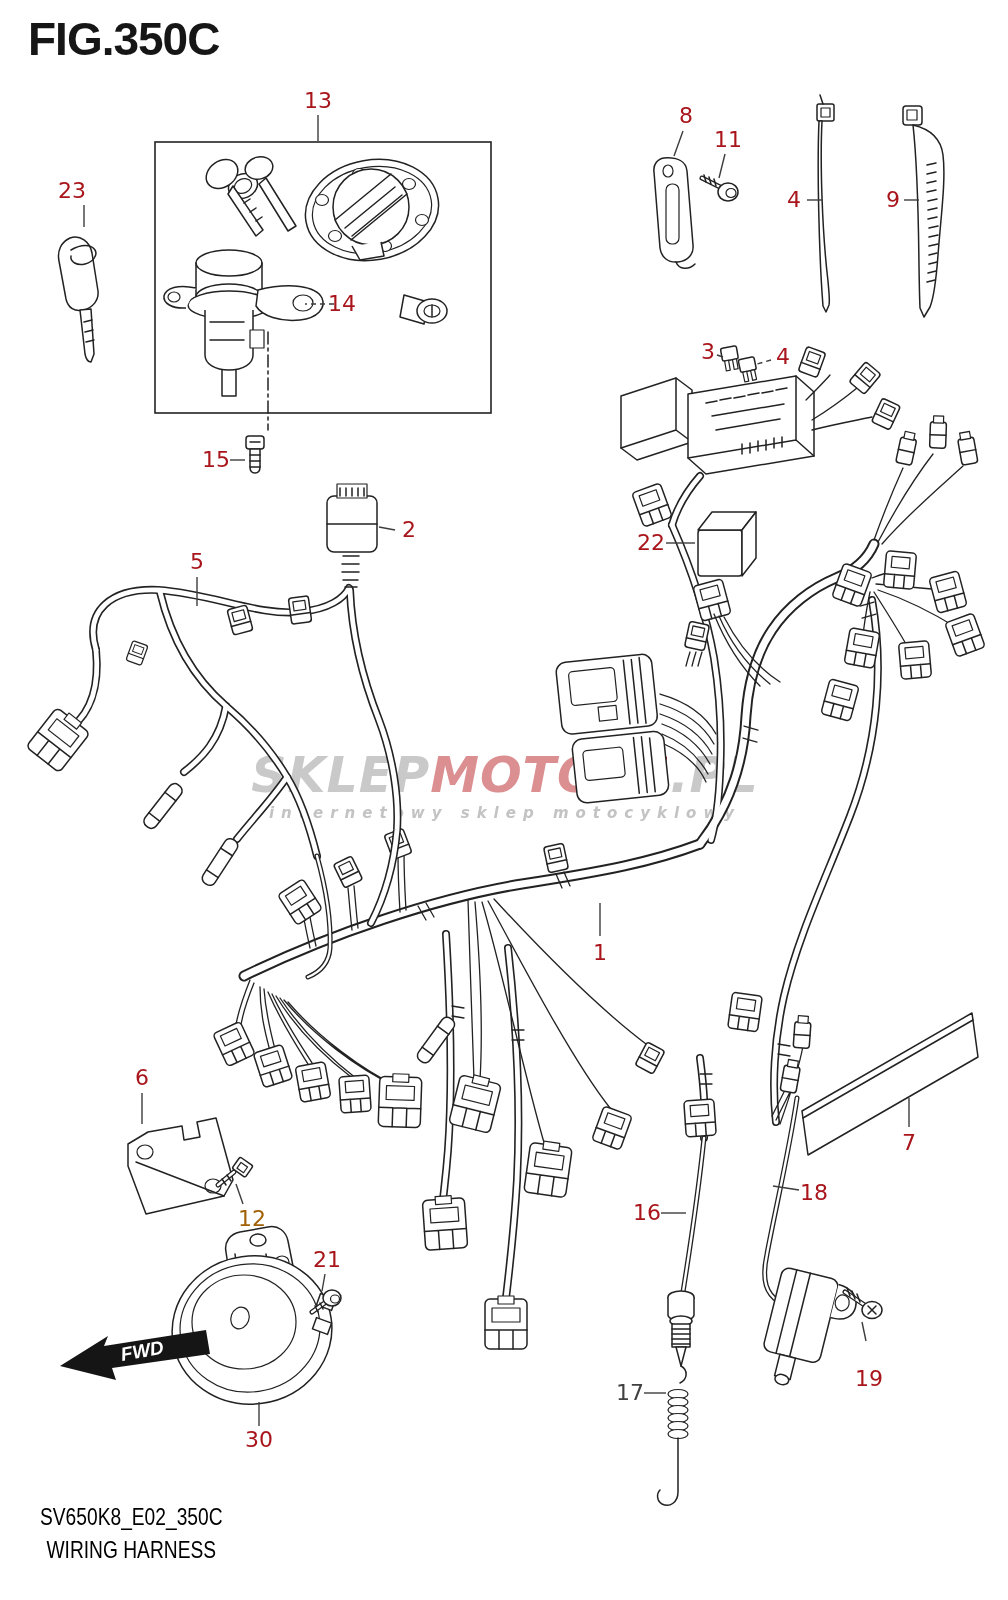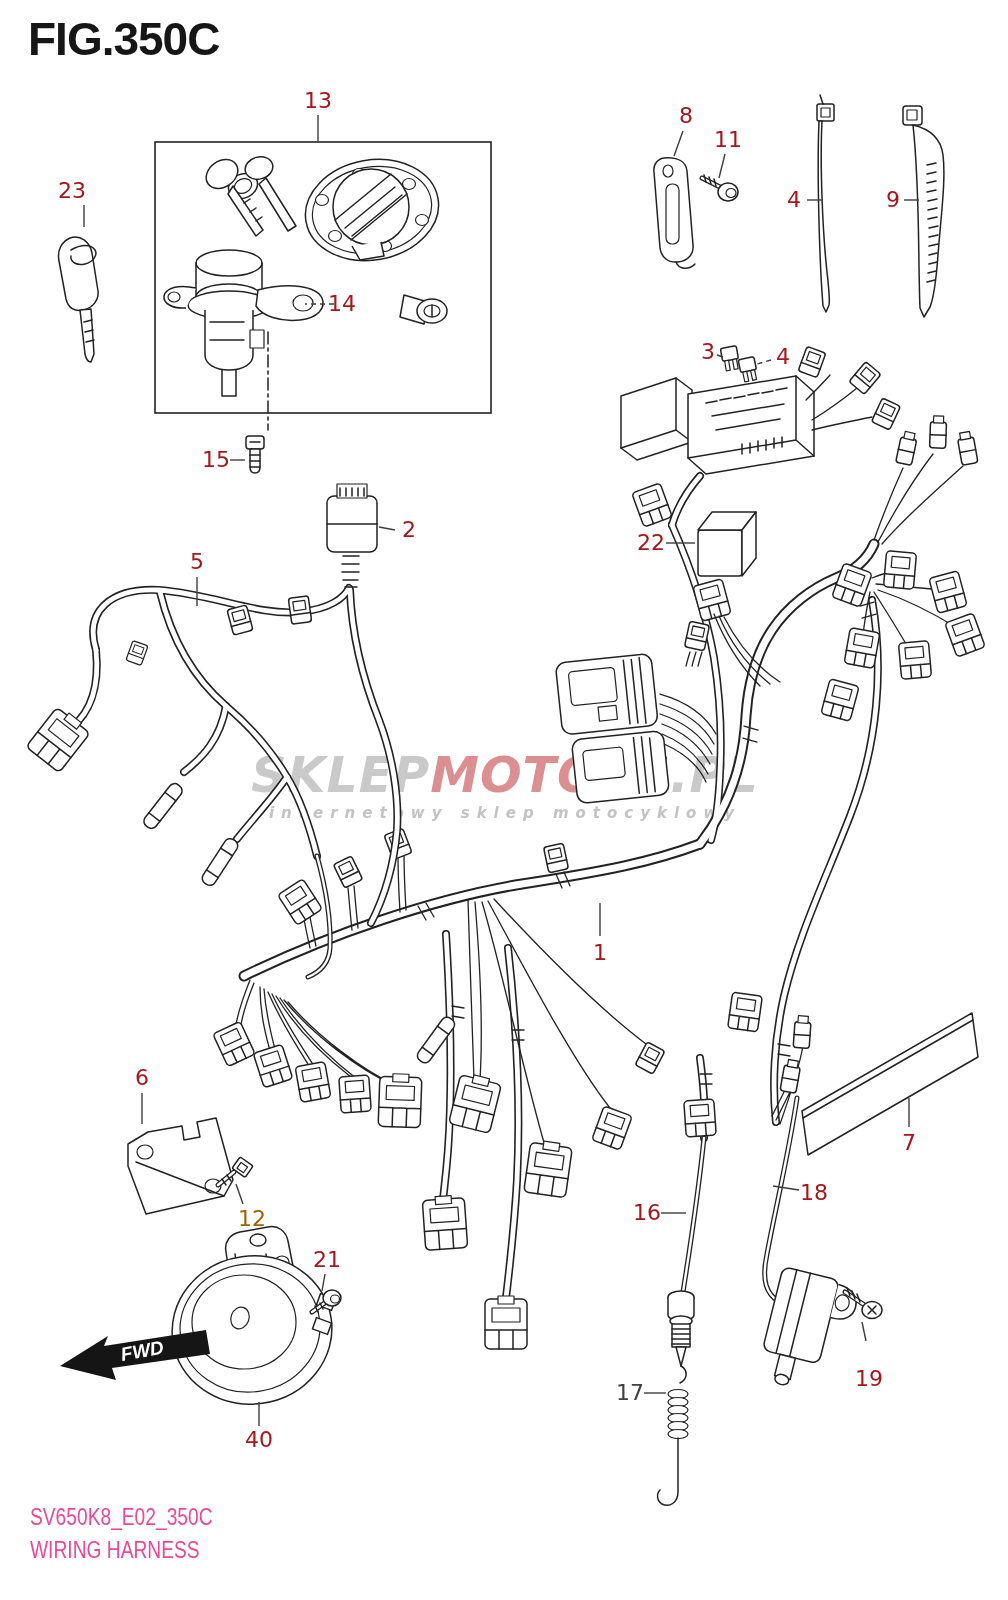--- a/index.html
+++ b/index.html
@@ -36,21 +36,21 @@
   .t3  { stroke:#222; stroke-width:5;   fill:none; stroke-linecap:round; }
   .t3w { stroke:#fff; stroke-width:2.4; fill:none; stroke-linecap:round; }
   .wr  { stroke:#222; stroke-width:1.3; fill:none; stroke-linecap:round; }
   
   .part-label {
     position:absolute; z-index:2; transform:translate(-50%,-52%);
     font-family:"DejaVu Sans", sans-serif; font-size:22px; font-weight:400;
     color:#a8151b; line-height:1; user-select:none;
   }
   #footer {
-    position:absolute; left:30px; top:1500px; z-index:3; color:#ec4899;
+    position:absolute; left:40px; top:1500px; z-index:3; color:#000000;text-align:center;
   }
   #footer div {
     font-size:24px; line-height:33px;
     transform:scaleX(0.8); transform-origin:left center; white-space:nowrap;
   }
 </style>
 </head>
 <body>
 
 <div id="screen">
@@ -444,17 +444,17 @@
     <div class="part-label" style="left: 794px; top: 200px; color: rgb(168, 21, 27);">4</div>
     <div class="part-label" style="left: 728px; top: 140px; color: rgb(168, 21, 27);">11</div>
     <div class="part-label" style="left: 252px; top: 1219px; color: #a16207;">12</div>
     <div class="part-label" style="left: 318px; top: 101px; color: rgb(168, 21, 27);">13</div>
     <div class="part-label" style="left: 342px; top: 304px; color: rgb(168, 21, 27);">14</div>
     <div class="part-label" style="left: 216px; top: 460px; color: rgb(168, 21, 27);">15</div>
     <div class="part-label" style="left: 647px; top: 1213px; color: rgb(168, 21, 27);">16</div>
     <div class="part-label" style="left: 630px; top: 1393px; color: #404040;">17</div>
     <div class="part-label" style="left: 814px; top: 1193px; color: rgb(168, 21, 27);">18</div>
     <div class="part-label" style="left: 869px; top: 1355px; color: rgb(168, 21, 27); margin-top: 24px;">19</div>
-    <div class="part-label" style="left: 259px; top: 1440px; color: rgb(168, 21, 27);">40</div>
+    <div class="part-label" style="left: 259px; top: 1440px; color: rgb(168, 21, 27);">30</div>
     <div class="part-label" style="left: 327px; top: 1260px; color: rgb(168, 21, 27); text-align: center;">21</div>
     <div class="part-label" style="left: 651px; top: 543px; color: rgb(168, 21, 27);">22</div>
     <div class="part-label" style="left: 72px; top: 191px; color: rgb(168, 21, 27);">23</div>
   </div>
 
 </body></html>

